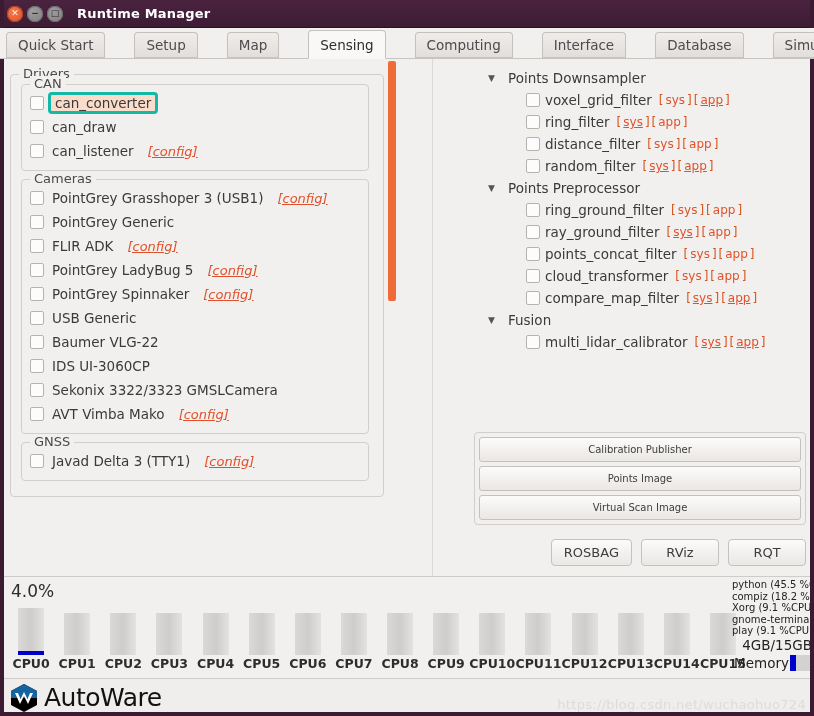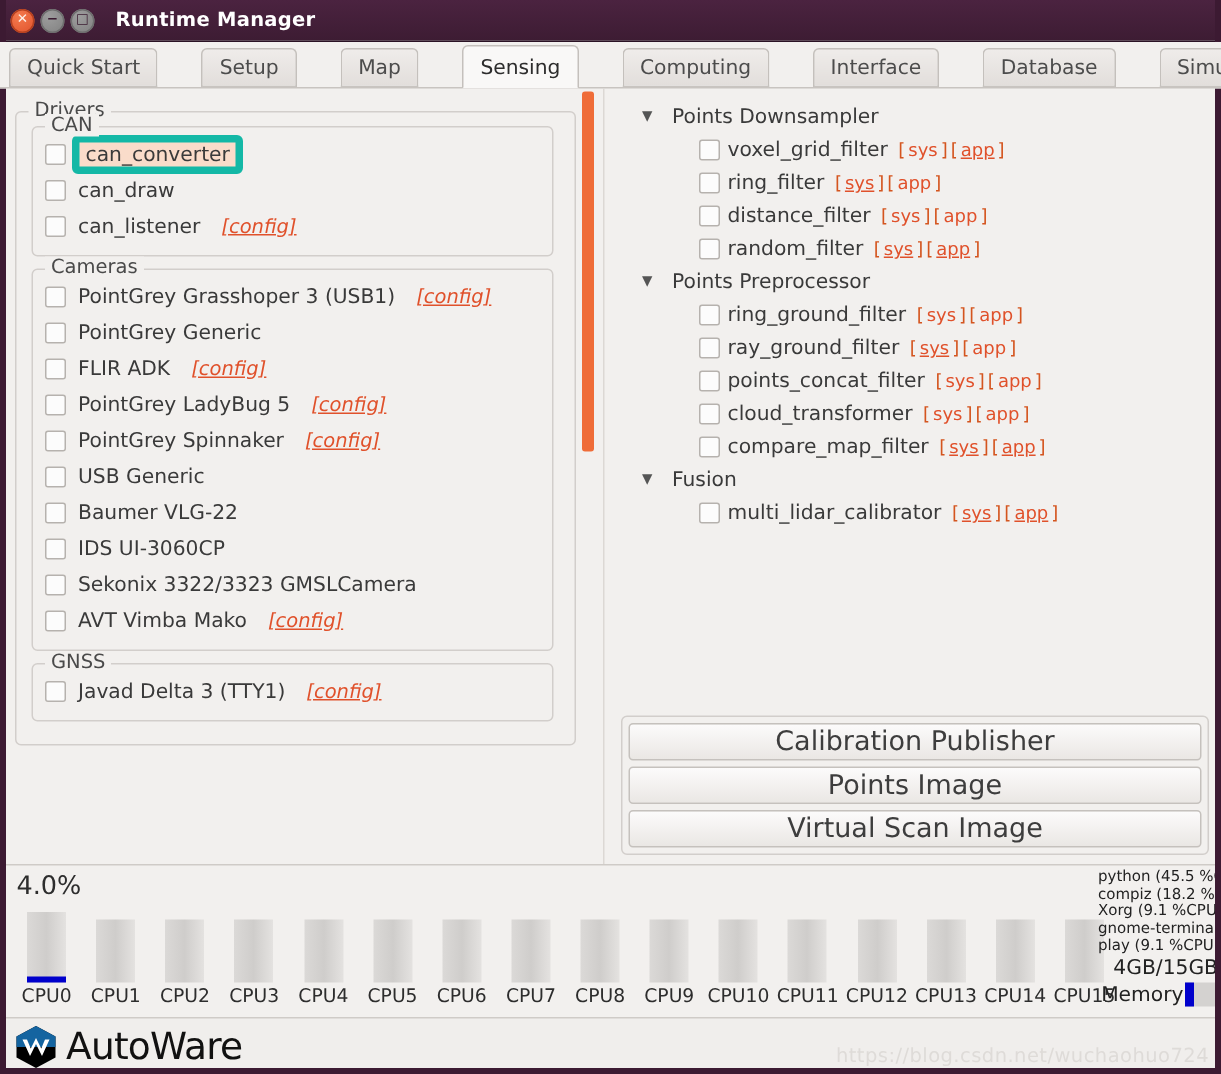--- a/index.html
+++ b/index.html
@@ -73,20 +73,21 @@
     border-bottom: 1px solid #f9f8f7;
     margin-bottom: -1px;
   }
   
   .body {
     flex: 1;
     display: flex;
     position: relative;
     background: #f2f0ee;
     overflow: hidden;
+    gap: 30px;
   }
   .left-pane {
     width: 402px; min-width: 402px;
     position: relative;
     overflow: hidden;
     padding: 6px 0 0 8px;
   }
   .vscroll-thumb {
     position: absolute; top: 2px; right: 6px; width: 8px; height: 240px;
     background: #ef6c38; border-radius: 2px;
@@ -128,21 +129,21 @@
   .cb {
     width: 14px; height: 14px; min-width: 14px;
     border: 1px solid #b6b2ae;
     border-radius: 2px;
     background: #fcfcfc;
     margin-right: 8px;
   }
   .row-label { white-space: nowrap; }
   .row-label.highlight {
     background: #fadcca;
-    border: 5px solid #14b8a6;
+    border: 3px solid #14b8a6;
     border-radius: 4px;
     padding: 0 4px;
     margin-left: -4px;
   }
   .cfg {
     color: #e0512b; font-size: 13px;
     text-decoration: underline;
     margin-left: 14px;
     cursor: pointer; white-space: nowrap; font-style: italic;
   }
@@ -179,21 +180,21 @@
   .btnbox {
     border: 1px solid #d2cecb;
     border-radius: 4px;
     padding: 4px;
     margin: 0 2px 0 2px;
   }
   .wbtn-wide {
     display: block; width: 100%;
     height: 25px; line-height: 23px;
     text-align: center;
-    font-size: 18px; color: #3d3d3d;
+    font-size: 10px; color: #3d3d3d;
     background: linear-gradient(to bottom, #fcfbfb 0%, #eae7e4 100%);
     border: 1px solid #c5c1bd; border-radius: 3px;
     margin-bottom: 4px; cursor: default;
   }
   .wbtn-wide:last-child { margin-bottom: 0; }
   .bottom-btns {
     display: flex; justify-content: flex-end; align-items: center;
     gap: 9px;
     padding: 14px 2px 4px 0;
   }
@@ -230,20 +231,21 @@
     position: relative;
   }
   .bar .fill {
     position: absolute; bottom: 0; left: 0; width: 100%;
     background: #0000cc;
   }
   .labels {
     position: absolute; left: 8px; top: 79px;
     width: 738px;
     display: flex;
+    font-weight: bold;
   }
   .lbl {
     flex: 1; text-align: center;
     font-size: 12.5px; color: #2d2d2d;
   }
   .proc-list {
     position: absolute; right: 2px; top: 2px;
     width: 80px;
     font-size: 10px; color: #222; line-height: 11.6px;
     overflow: hidden; white-space: nowrap;
@@ -536,20 +538,25 @@
               <span class="brk">[</span>
               <span class="lnk u">app</span>
               <span class="brk">]</span>
             </span>
           </div>
         </div>
       <div class="btnbox" id="wide-buttons">
           <div class="wbtn-wide">Calibration Publisher</div>
           <div class="wbtn-wide">Points Image</div>
           <div class="wbtn-wide">Virtual Scan Image</div>
+        </div>
+      <div class="bottom-btns" id="bottom-buttons">
+          <div class="sbtn">ROSBAG</div>
+          <div class="sbtn">RViz</div>
+          <div class="sbtn">RQT</div>
         </div>
     </div>
   </div>
 
   <div class="monitor">
     <div class="cpu-pct">4.0%</div>
     <div class="bars" id="cpu-bars">
         <div class="bar-col">
           <div class="bar" style="height: 78%;">
             <div class="fill" style="height: 4px;"></div>

